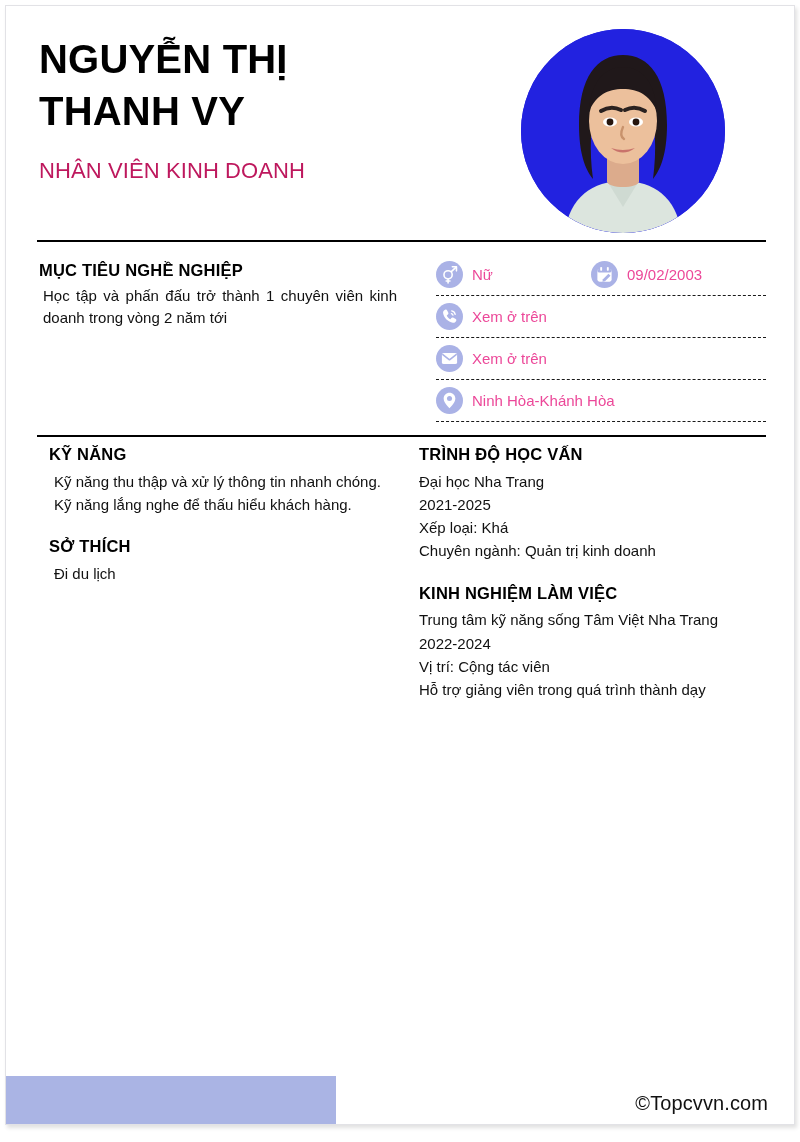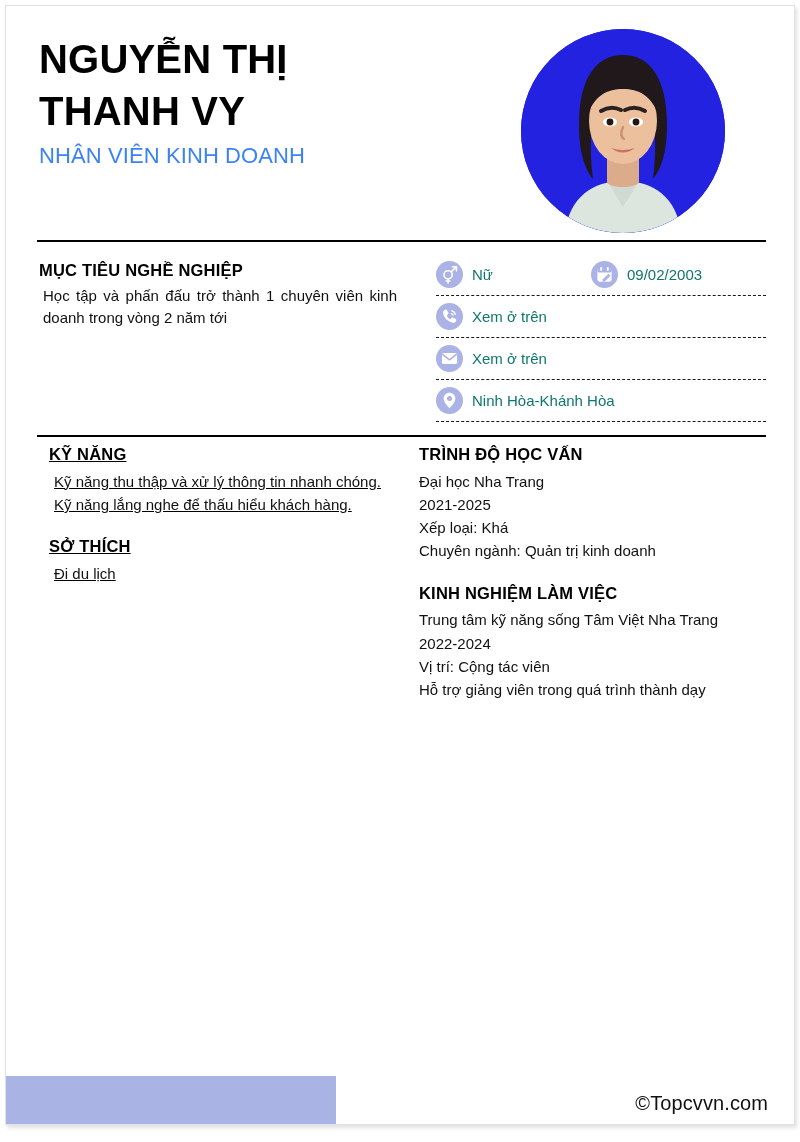--- a/index.html
+++ b/index.html
@@ -44,25 +44,25 @@
   }
   .name-line {
     font-size: 40px;
     font-weight: bold;
     line-height: 1.3;
     letter-spacing: 0.2px;
     color: #000;
     white-space: nowrap;
   }
   .job-title {
-    margin-top: 6px;
+    margin-top: 21px;
     font-size: 22px;
     font-weight: normal;
     line-height: 1.2;
-    color: #3b82f6;
+    color: #be185d;
     letter-spacing: 0.1px;
   }
   .photo-wrap {
     position: absolute;
     left: 515px;
     top: 23px;
     width: 204px;
     height: 204px;
     border-radius: 50%;
     overflow: hidden;
@@ -139,38 +139,37 @@
     flex: 0 0 27px;
     border-radius: 50%;
     background: #aab2e6;
     display: flex;
     align-items: center;
     justify-content: center;
   }
   .ico svg { display: block; }
   .ctext {
     font-size: 15px;
-    color: #0f766e;
+    color: #ec4899;
     line-height: 1;
     white-space: nowrap;
   }
 
   
   .lower {
     position: absolute;
     left: 0;
     top: 438px;
     width: 790px;
   }
   .col-left {
     position: absolute;
     left: 43px;
     top: 0;
     width: 343px;
-    text-decoration: underline;
   }
   .col-right {
     position: absolute;
     left: 413px;
     top: 0;
     width: 350px;
   }
   .blk { margin-bottom: 20px; }
   .blk:last-child { margin-bottom: 0; }
   .blk .sec-title { margin-bottom: 5px; }

